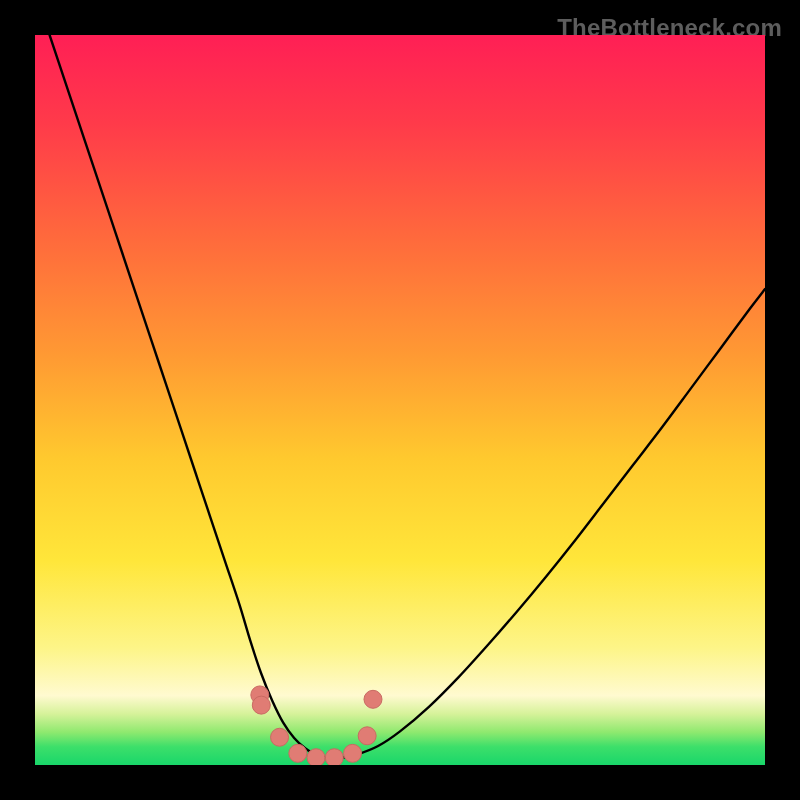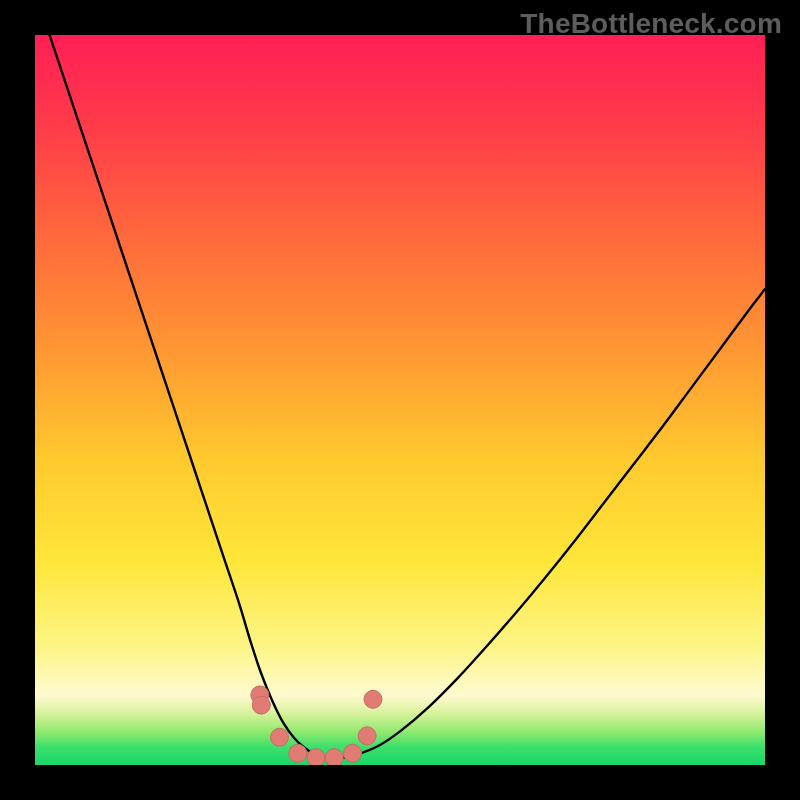--- a/index.html
+++ b/index.html
@@ -18,24 +18,24 @@
   .plot {
     position: absolute;
     left: 35px;
     top: 35px;
     width: 730px;
     height: 730px;
     overflow: hidden;
   }
   .watermark {
     position: absolute;
-    top: 8px;
+    top: 14px;
     right: 18px;
     font-family: Arial, Helvetica, sans-serif;
-    font-size: 28px;
+    font-size: 24px;
     font-weight: 600;
     color: #5d5d5d;
     letter-spacing: 0.2px;
   }
   svg {
     display: block;
   }
 </style>
 </head>
 <body>

